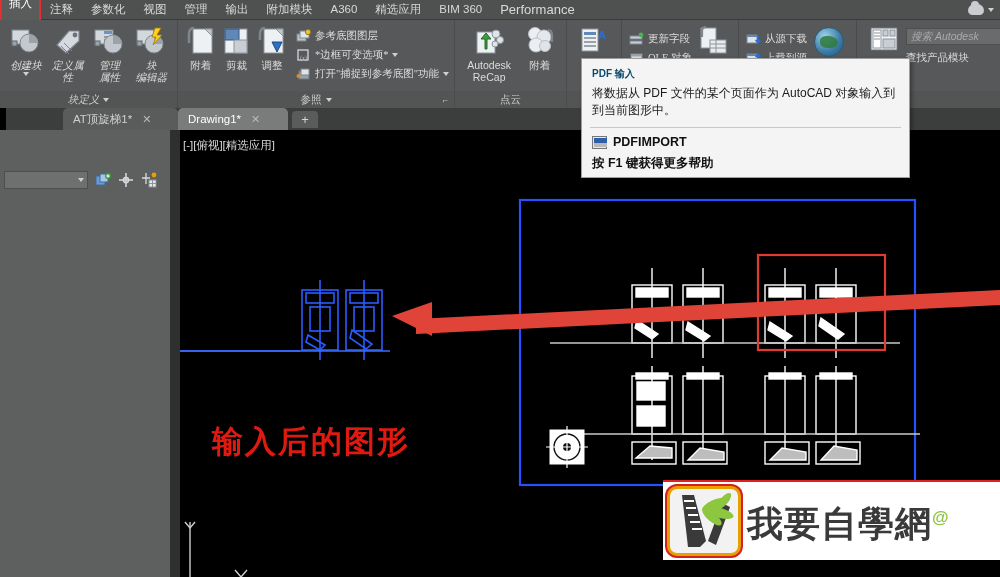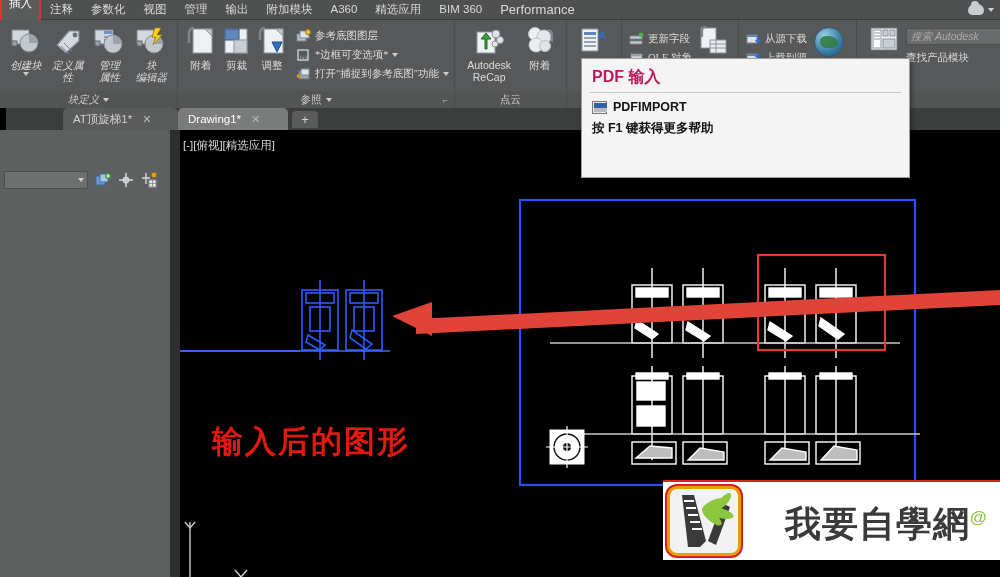--- a/index.html
+++ b/index.html
@@ -163,38 +163,38 @@
   }
   .wm-badge {
     width:74px;height:70px;margin-left:4px;
     background:#f2f2f2;border:3px solid #e8a000;border-radius:10px;
     position:relative; overflow:hidden;
     box-shadow:0 0 0 2px #d62020;
   }
   .wm-right { flex:1; display:flex; flex-direction:column; padding-left:6px;}
   .wm-cn {
     font-size:36px; font-weight:bold; color:#3a3a3a; line-height:38px;
-    letter-spacing:1px; white-space:nowrap;margin-left:38px;
+    letter-spacing:1px; white-space:nowrap;
   }
   .wm-at { color:#8dc63f; font-size:17px; vertical-align:super;}
   .wm-url {
     margin-top:3px; background:#8dc63f; color:#ffffff;
     font-size:17px; font-weight:bold; letter-spacing:3px;
     padding:1px 6px; width:fit-content; white-space:nowrap;
   }
 
   
   .tooltip {
     position:absolute; left:581px; top:58px; width:329px; height:120px;
     background:#f4f4f4; border:1px solid #9d9d9d;
     box-shadow:2px 2px 4px rgba(0,0,0,.35);
     z-index:50;
   }
   .tt-title {
-    font-size:16px; font-weight:bold; color:#be185d;
+    font-size:10px; font-weight:bold; color:#0c4a6e;
     padding:8px 10px 2px 10px;
   }
   .tt-desc {
     font-size:12px; color:#1a1a1a; line-height:17px;
     padding:2px 12px 6px 10px;
   }
   .tt-div { height:1px; background:#c8c8c8; margin:2px 8px 0 8px; }
   .tt-cmdrow {
     display:flex; align-items:center; gap:6px;
     padding:7px 10px 2px 10px;
@@ -689,20 +689,21 @@
     </div>
     <div class="wm-right">
       <div class="wm-cn">
         <span>我要自學網</span><span class="wm-at">@</span>
       </div>
     </div>
   </div>
 
   <div class="tooltip">
     <div class="tt-title">PDF 输入</div>
+    <div class="tt-desc">将数据从 PDF 文件的某个页面作为 AutoCAD 对象输入到到当前图形中。</div>
     <div class="tt-div"></div>
     <div class="tt-cmdrow">
       <span class="tt-cmdicon"></span>
       <span class="tt-cmd">PDFIMPORT</span>
     </div>
     <div class="tt-f1">按 F1 键获得更多帮助</div>
   </div>
 
 </div>
 

